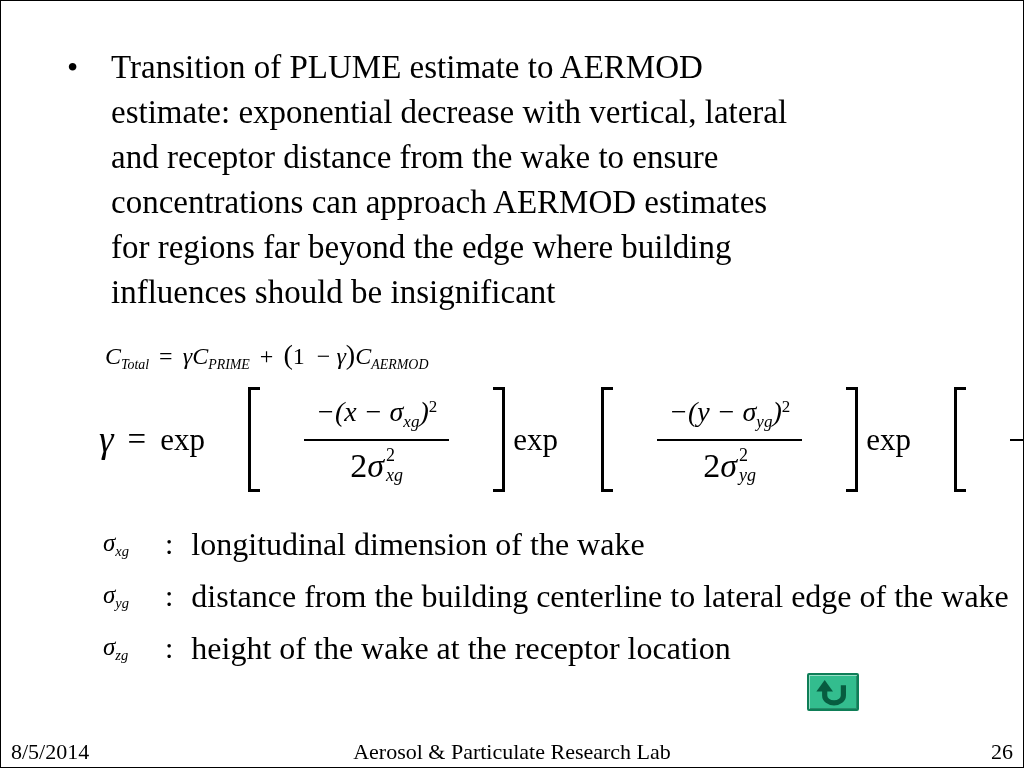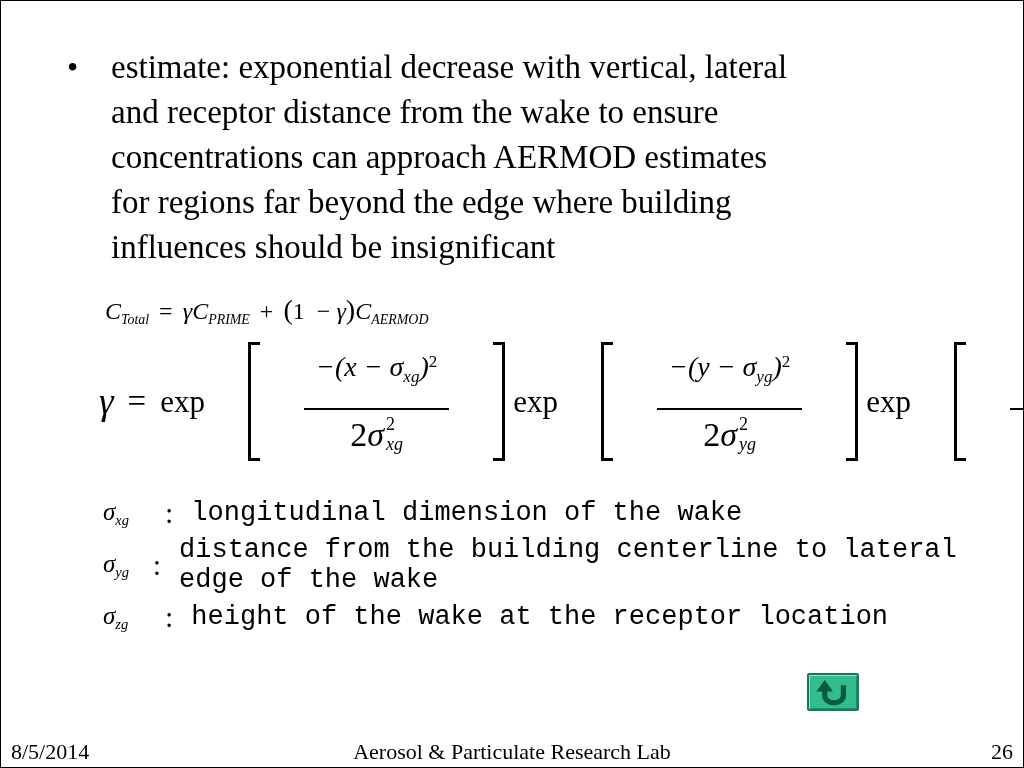--- a/index.html
+++ b/index.html
@@ -22,35 +22,35 @@
   .bigparen{font-size:1.18em;font-style:normal;}
   
   .formula2{display:flex;align-items:center;margin:14px 0 0 98px;}
   .gamma-lead{font-size:37px;font-style:italic;}
   .eq2{font-size:33px;margin:0 14px;}
   .expgroup{display:flex;align-items:stretch;margin-right:8px;gap:39px;}
   .exp-label{align-self:center;font-size:31px;margin-right:2px;}
   .bracket-l{flex:none;width:9px;border:3px solid #000;border-right:none;margin:0 3px 0 2px;}
   .bracket-r{flex:none;width:9px;border:3px solid #000;border-left:none;margin-left:3px;}
   .frac{display:flex;flex-direction:column;align-items:center;justify-content:center;padding:7px 2px;}
-  .num{font-size:28px;font-style:italic;border-bottom:2px solid #000;padding:2px 12px 21px;white-space:nowrap;align-self:stretch;text-align:left;}
+  .num{font-size:28px;font-style:italic;border-bottom:2px solid #000;padding:2px 12px 7px;white-space:nowrap;align-self:stretch;text-align:left;}
   .num sub{font-size:17px;vertical-align:-0.35em;}
   .num sup{font-size:17px;font-style:normal;vertical-align:0.55em;}
   .den{display:flex;align-items:center;font-size:34px;padding-top:5px;}
   .den .coef{font-style:normal;}
   .den .sigma{font-style:italic;}
   .stack{display:flex;flex-direction:column;font-size:18px;line-height:1.1;margin-left:2px;}
   .stack .s-sup{font-style:normal;}
   .stack .s-sub{font-style:italic;}
   
   .defs{margin:26px 0 0 102px;}
   .def-row{display:flex;align-items:center;height:52px;}
   .def-sym{font-size:25px;font-style:italic;width:62px;}
   .def-colon{font-size:30px;margin-right:18px;font-style:normal;}
-  .def-text{font-size:27px;font-family:Liberation Mono, monospace;}
+  .def-text{font-size:32px;}
   
   .return-btn{
     position:absolute;left:806px;top:672px;width:52px;height:38px;
     background:#33bd8e;border:2px solid #0e7e57;border-radius:2px;
     display:flex;align-items:center;justify-content:center;cursor:pointer;
     box-shadow:inset 1px 1px 0 rgba(255,255,255,.5), inset -1px -1px 0 rgba(0,0,0,.25);
     box-sizing:border-box;
   }
   
   .footer{
@@ -60,20 +60,21 @@
   .footer .center{position:absolute;left:0;right:0;text-align:center;}
 </style>
 </head>
 <body>
 
 <div class="slide">
 
   <div class="bullet-block">
     <span class="bullet">•</span>
     <div class="para-lines">
+      <div class="para-line">Transition of PLUME estimate to AERMOD</div>
       <div class="para-line">estimate: exponential decrease with vertical, lateral</div>
       <div class="para-line">and receptor distance from the wake to ensure</div>
       <div class="para-line">concentrations can approach AERMOD estimates</div>
       <div class="para-line">for regions far beyond the edge where building</div>
       <div class="para-line">influences should be insignificant</div>
     </div>
   </div>
 
   <div class="formula1">
     <span class="mi">C</span><sub>Total</sub><span class="op">=</span><span class="mi">γ</span><span class="mi">C</span><sub>PRIME</sub><span class="op">+</span><span class="bigparen">(</span><span class="opn" style="margin-left:0">1</span><span class="opn">−</span><span class="mi">γ</span><span class="bigparen">)</span><span class="mi">C</span><sub>AERMOD</sub>

